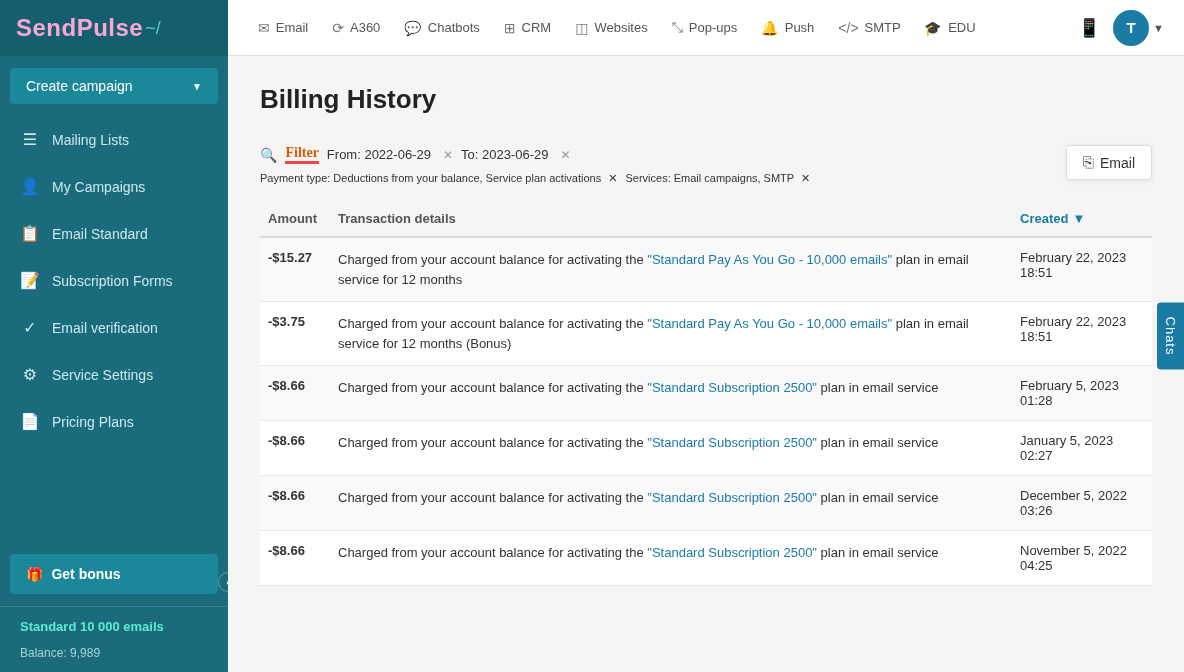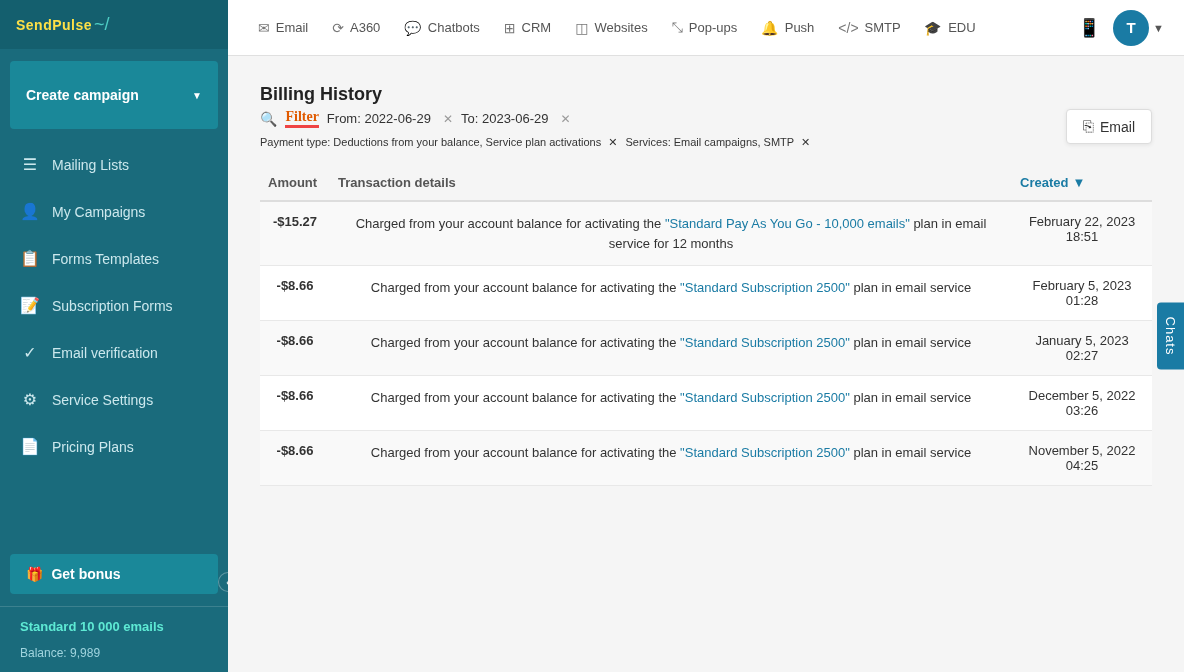--- a/index.html
+++ b/index.html
@@ -15,39 +15,39 @@
       height: 672px;
       position: relative;
     }
     .sidebar-logo {
       padding: 14px 16px;
       display: flex;
       align-items: center;
       background: #145f6e;
     }
     .logo-text {
-      color: #fde047;
-      font-size: 14px;
+      color: #f9a8d4;
+      font-size: 24px;
       font-weight: bold;
       letter-spacing: 0.5px;
     }
     .logo-wave {
       color: #4ecdc4;
       font-size: 18px;
       margin-left: 2px;
     }
     .create-campaign-btn {
       margin: 12px 10px;
       background: #1a8899;
       color: #fff;
       border: none;
       border-radius: 4px;
-      padding: 26px 16px;
+      padding: 10px 16px;
       font-size: 14px;
-      font-weight: bold;
+      font-weight: normal;
       cursor: pointer;
       display: flex;
       align-items: center;
       justify-content: space-between;
       width: calc(100% - 20px);
     }
     .create-campaign-btn .arrow { font-size: 10px; }
 
     .sidebar-nav { flex: 1; }
     .nav-item {
@@ -140,24 +140,24 @@
 
     
     .content {
       flex: 1;
       padding: 28px 32px;
       overflow-y: auto;
       background: #f5f5f5;
       position: relative;
     }
     .page-title {
-      font-size: 18px;
+      font-size: 26px;
       font-weight: bold;
       color: #222;
-      margin-bottom: 4px;
+      margin-bottom: 30px;
     }
 
     
     .filter-bar {
       display: flex;
       align-items: flex-start;
       flex-wrap: wrap;
       gap: 8px;
       margin-bottom: 10px;
       position: relative;
@@ -223,21 +223,20 @@
     .billing-table th {
       text-align: left;
       padding: 10px 8px;
       font-size: 13px;
       color: #555;
       font-weight: bold;
     }
     .billing-table tbody tr {
       border-bottom: 1px solid #e8e8e8;
       background: #fff;
-      text-align: center;
     }
     .billing-table tbody tr:nth-child(odd) { background: #f9f9f9; }
     .billing-table td {
       padding: 12px 8px;
       font-size: 13px;
       color: #333;
       vertical-align: top;
     }
     .amount-cell {
       color: #e05a00;
@@ -291,21 +290,21 @@
     <div class="nav-item">
       <span class="icon">☰</span>
       <span>Mailing Lists</span>
     </div>
     <div class="nav-item">
       <span class="icon">👤</span>
       <span>My Campaigns</span>
     </div>
     <div class="nav-item">
       <span class="icon">📋</span>
-      <span>Forms Templates</span>
+      <span>Email Standard</span>
     </div>
     <div class="nav-item">
       <span class="icon">📝</span>
       <span>Subscription Forms</span>
     </div>
     <div class="nav-item">
       <span class="icon">✓</span>
       <span>Email verification</span>
     </div>
     <div class="nav-item">
@@ -416,20 +415,25 @@
           </th>
         </tr>
       </thead>
       <tbody id="table-body">
       <tr>
             <td class="amount-cell">-$15.27</td>
             <td class="details-cell">Charged from your account balance for activating the <span class="link">"Standard Pay As You Go - 10,000 emails"</span> plan in email service for 12 months</td>
             <td class="date-cell">February 22, 2023<br>18:51</td>
           </tr>
           <tr>
+            <td class="amount-cell">-$3.75</td>
+            <td class="details-cell">Charged from your account balance for activating the <span class="link">"Standard Pay As You Go - 10,000 emails"</span> plan in email service for 12 months (Bonus)</td>
+            <td class="date-cell">February 22, 2023<br>18:51</td>
+          </tr>
+          <tr>
             <td class="amount-cell">-$8.66</td>
             <td class="details-cell">Charged from your account balance for activating the <span class="link">"Standard Subscription 2500"</span> plan in email service</td>
             <td class="date-cell">February 5, 2023<br>01:28</td>
           </tr>
           <tr>
             <td class="amount-cell">-$8.66</td>
             <td class="details-cell">Charged from your account balance for activating the <span class="link">"Standard Subscription 2500"</span> plan in email service</td>
             <td class="date-cell">January 5, 2023<br>02:27</td>
           </tr>
           <tr>

